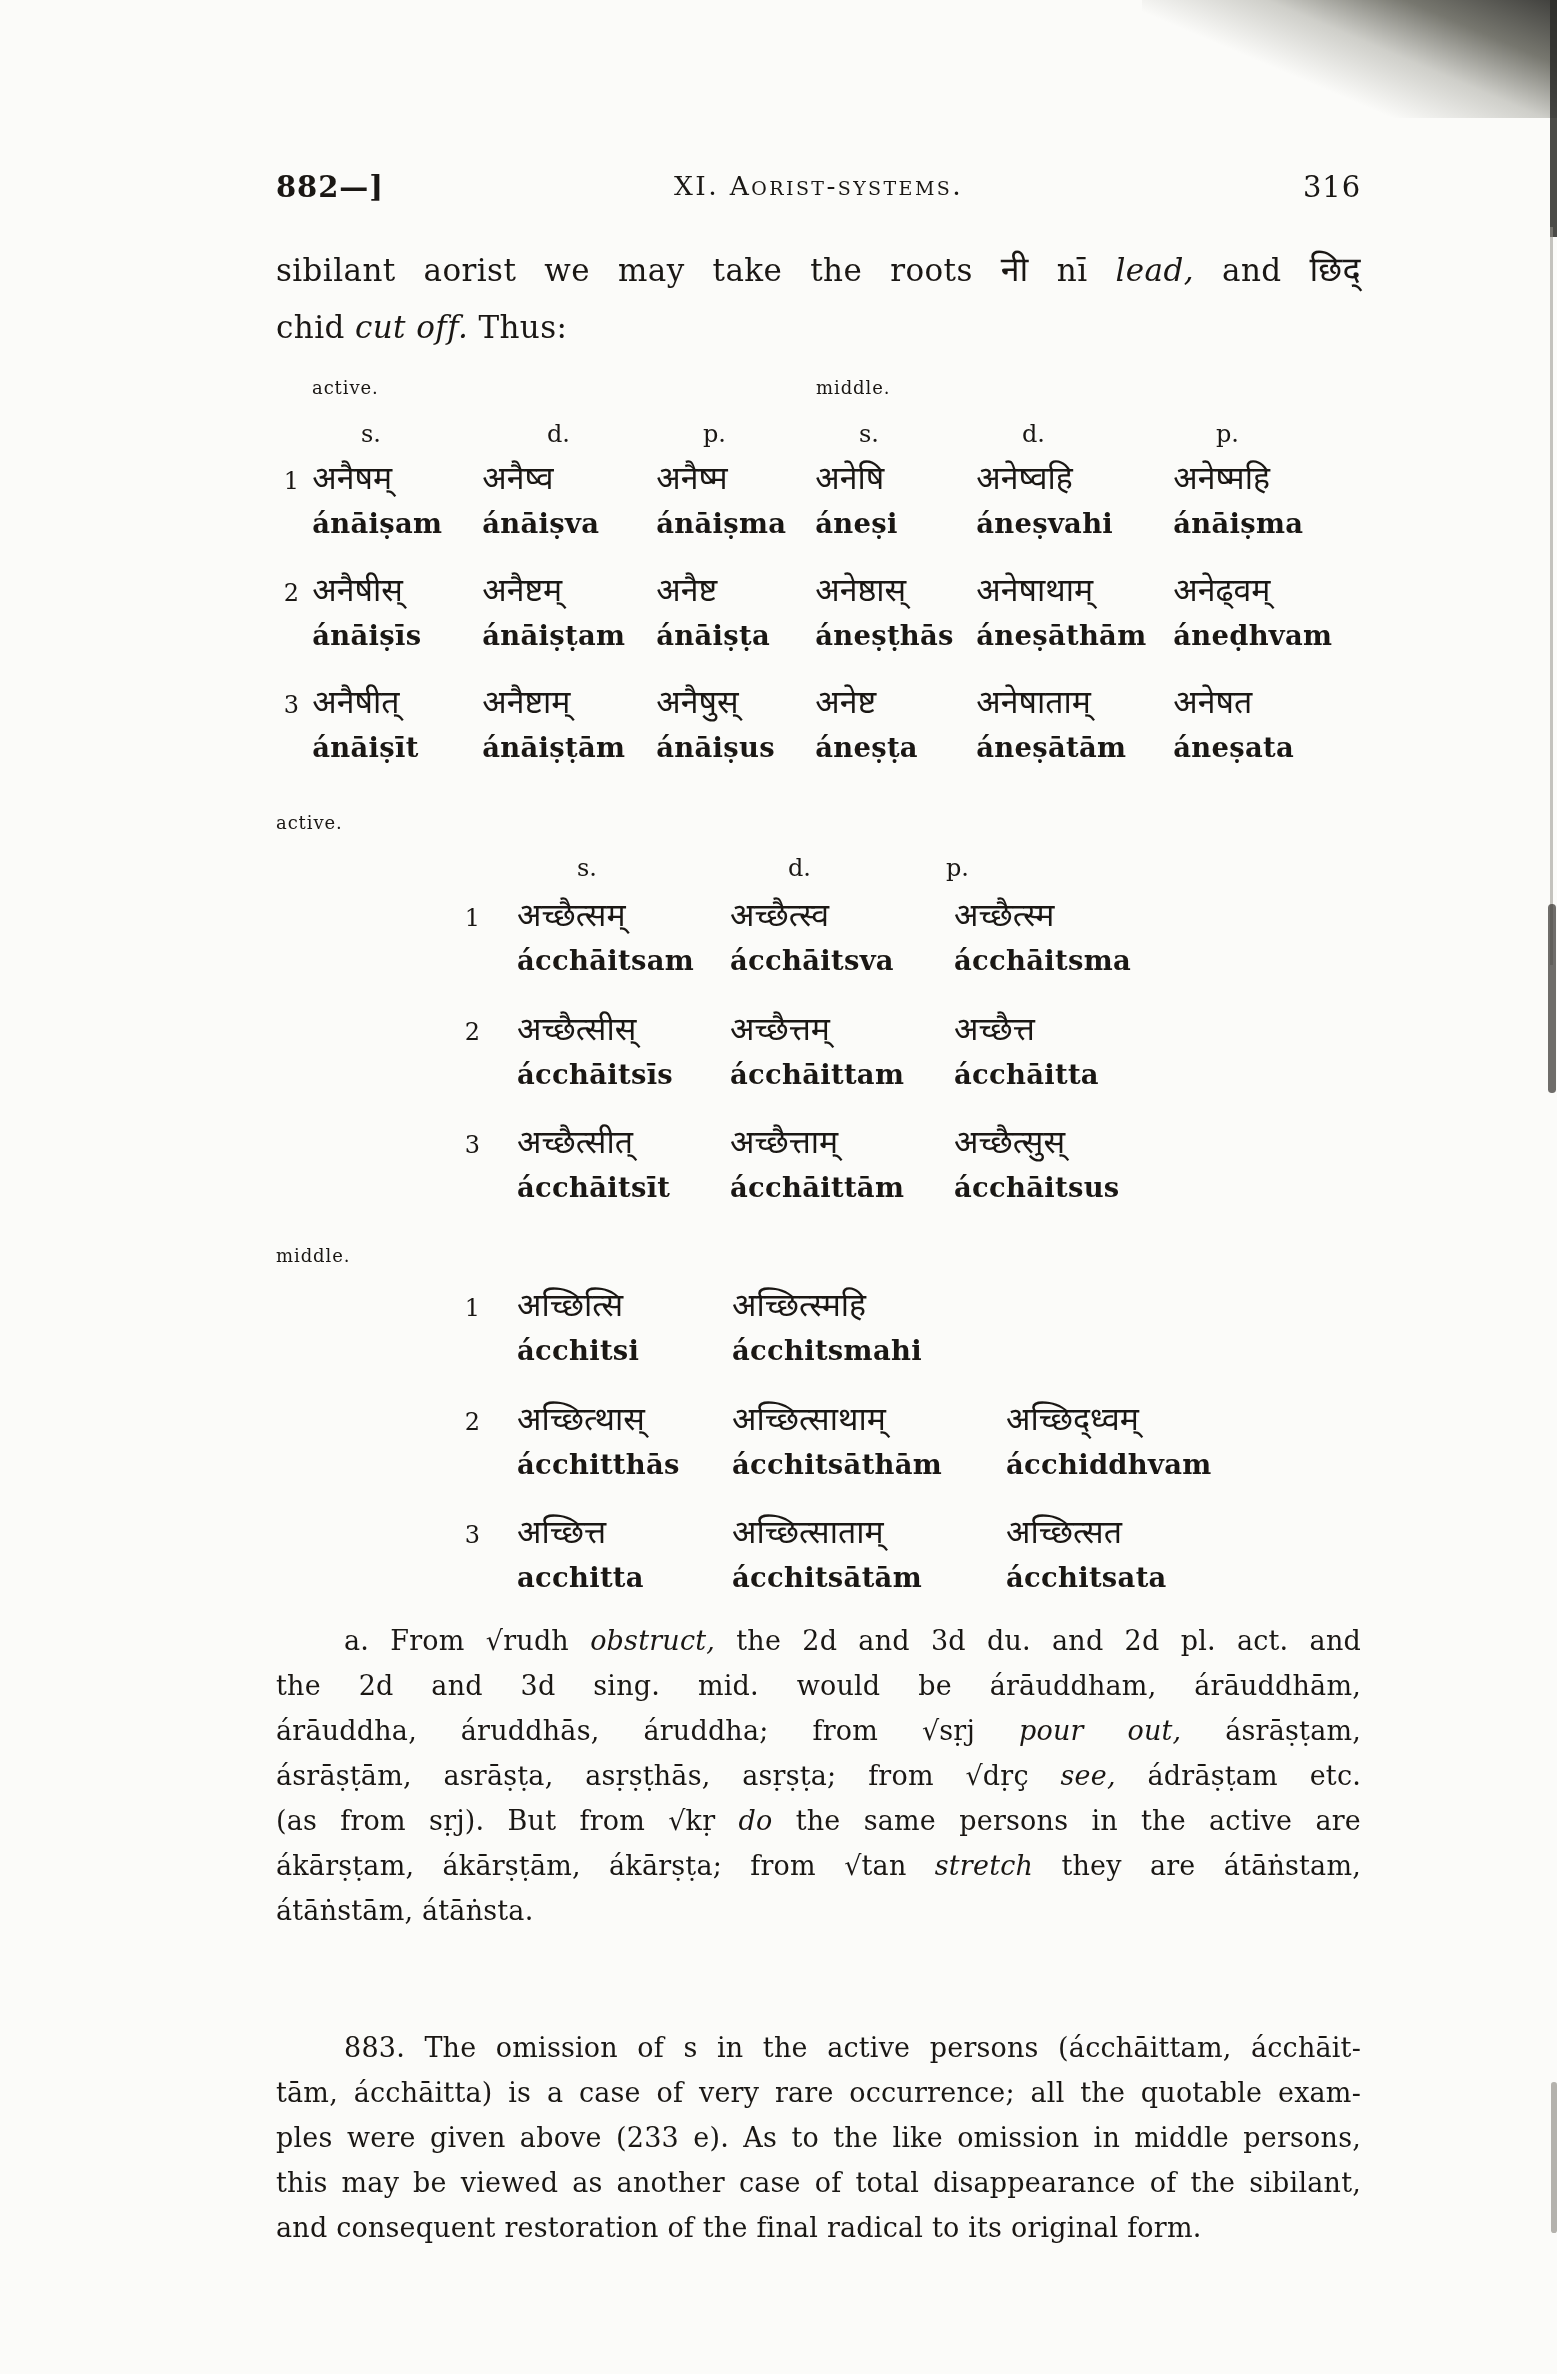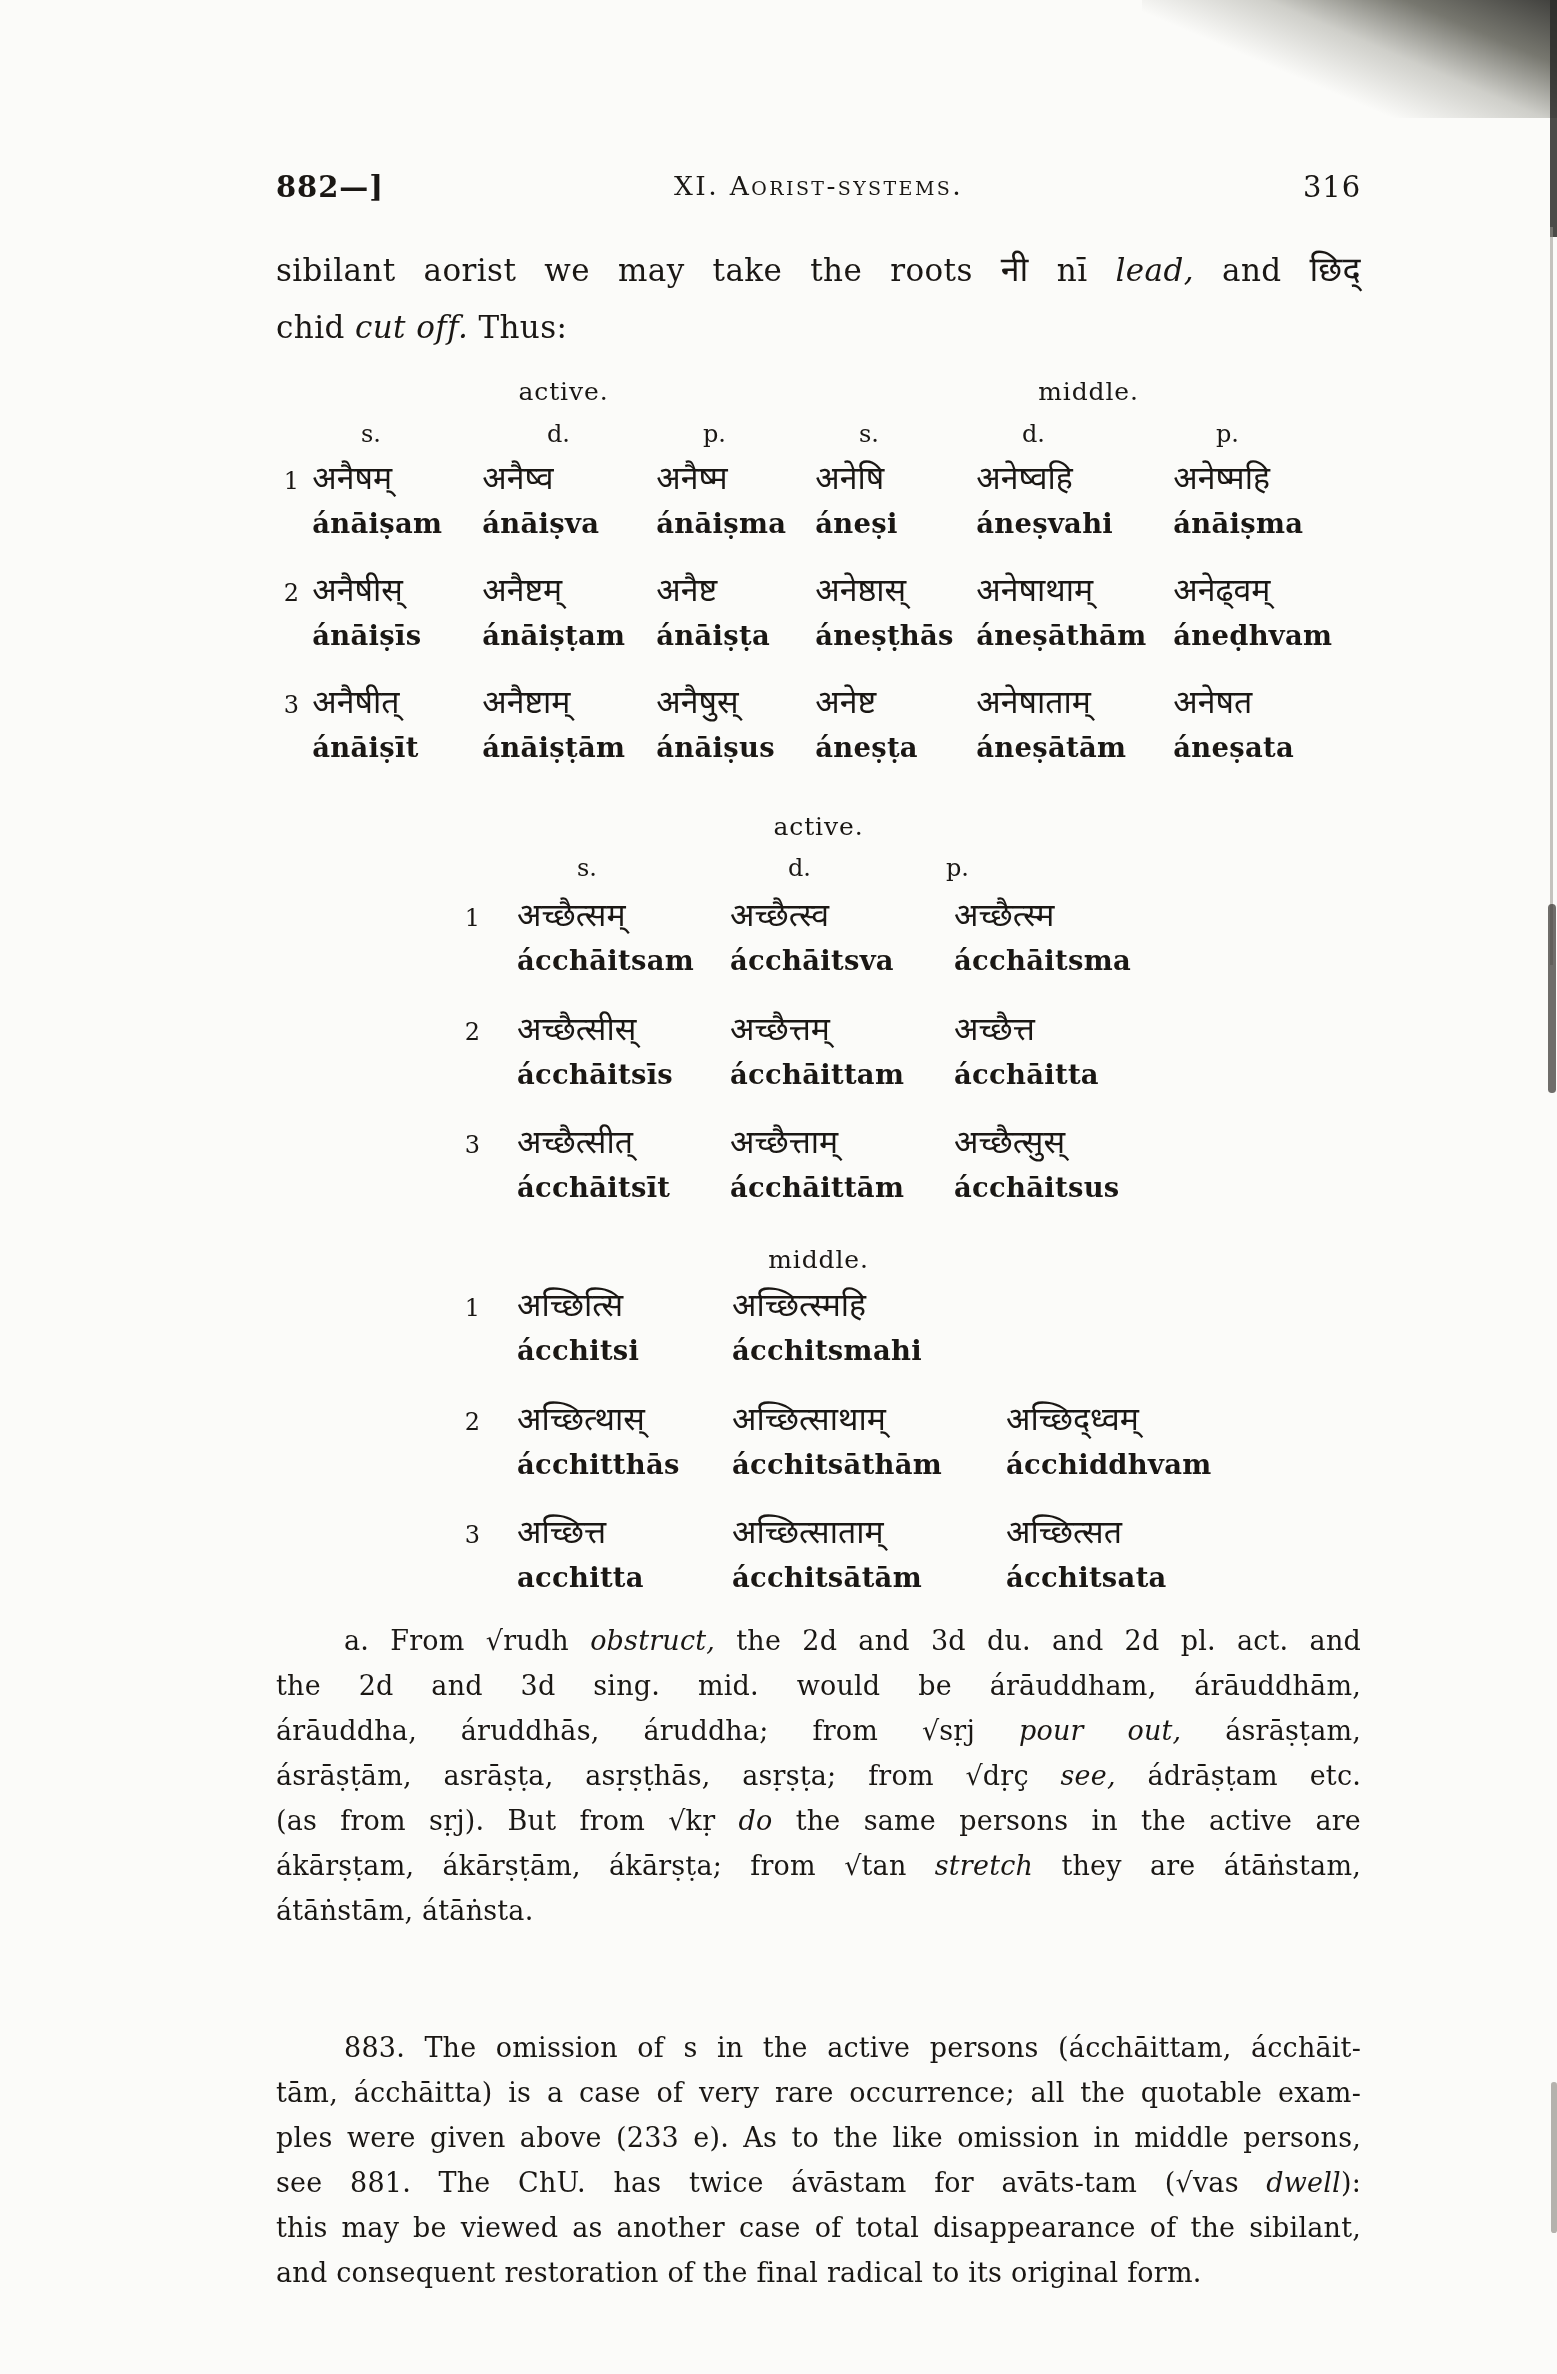--- a/index.html
+++ b/index.html
@@ -35,21 +35,21 @@
   .smalltext .tline { font-size:27px; line-height:45px; letter-spacing:0.2px; }
   .note-a { top:1618px; }
   .para-883 { top:2025px; }
 
   .b { font-weight:normal; }
   .i { font-style:italic; }
   .r { }
   .dv { font-size:34px; line-height:1; }
 
   
-  .grouphead { position:absolute; text-align:center; font-size:25px; letter-spacing:0.9px; }
+  .grouphead { position:absolute; text-align:left; font-size:18px; letter-spacing:0.9px; }
   .gh-active1 { left:312px; width:503px; top:377px; }
   .gh-middle1 { left:816px; width:545px; top:377px; }
   .gh-active2 { left:276px; width:1085px; top:812px; }
   .gh-middle2 { left:276px; width:1085px; top:1245px; }
 
   .colheads { position:absolute; height:32px; }
   .colheads span { position:absolute; font-size:24px; }
   .t1h { top:420px; left:0; width:1558px; }
   .t1h .h0{left:361px} .t1h .h1{left:547px} .t1h .h2{left:703px}
   .t1h .h3{left:859px} .t1h .h4{left:1022px} .t1h .h5{left:1216px}
@@ -303,17 +303,16 @@
     <div class="tline"><span class="b">ásrāṣṭām, asrāṣṭa, asṛṣṭhās, asṛṣṭa;</span><span class="r"> from </span><span class="b">√dṛç </span><span class="i">see,</span><span class="r"> </span><span class="b">ádrāṣṭam</span><span class="r"> etc.</span></div>
     <div class="tline"><span class="r">(as from </span><span class="b">sṛj</span><span class="r">). But from </span><span class="b">√kṛ </span><span class="i">do</span><span class="r"> the same persons in the active are</span></div>
     <div class="tline"><span class="b">ákārṣṭam, ákārṣṭām, ákārṣṭa;</span><span class="r"> from </span><span class="b">√tan </span><span class="i">stretch</span><span class="r"> they are </span><span class="b">átāṅstam,</span></div>
     <div class="tline lastline"><span class="b">átāṅstām, átāṅsta.</span></div>
   </div>
 
 <div class="col textblock smalltext para-883">
     <div class="tline indent"><span class="b">883. </span><span class="r">The omission of </span><span class="b">s</span><span class="r"> in the active persons (</span><span class="b">ácchāittam, ácchāit-</span></div>
     <div class="tline"><span class="b">tām, ácchāitta</span><span class="r">) is a case of very rare occurrence; all the quotable exam-</span></div>
     <div class="tline"><span class="r">ples were given above (</span><span class="b">233 e</span><span class="r">).  As to the like omission in middle persons,</span></div>
-    <div class="tline"><span class="r">see </span><span class="b">881.</span><span class="r">  The ChU. has twice </span><span class="b">ávāstam</span><span class="r"> for </span><span class="b">avāts-tam</span><span class="r"> (</span><span class="b">√vas</span><span class="r"> </span><span class="i">dwell</span><span class="r">):</span></div>
     <div class="tline"><span class="r">this may be viewed as another case of total disappearance of the sibilant,</span></div>
     <div class="tline lastline"><span class="r">and consequent restoration of the final radical to its original form.</span></div>
   </div>
 
 
 </body></html>

